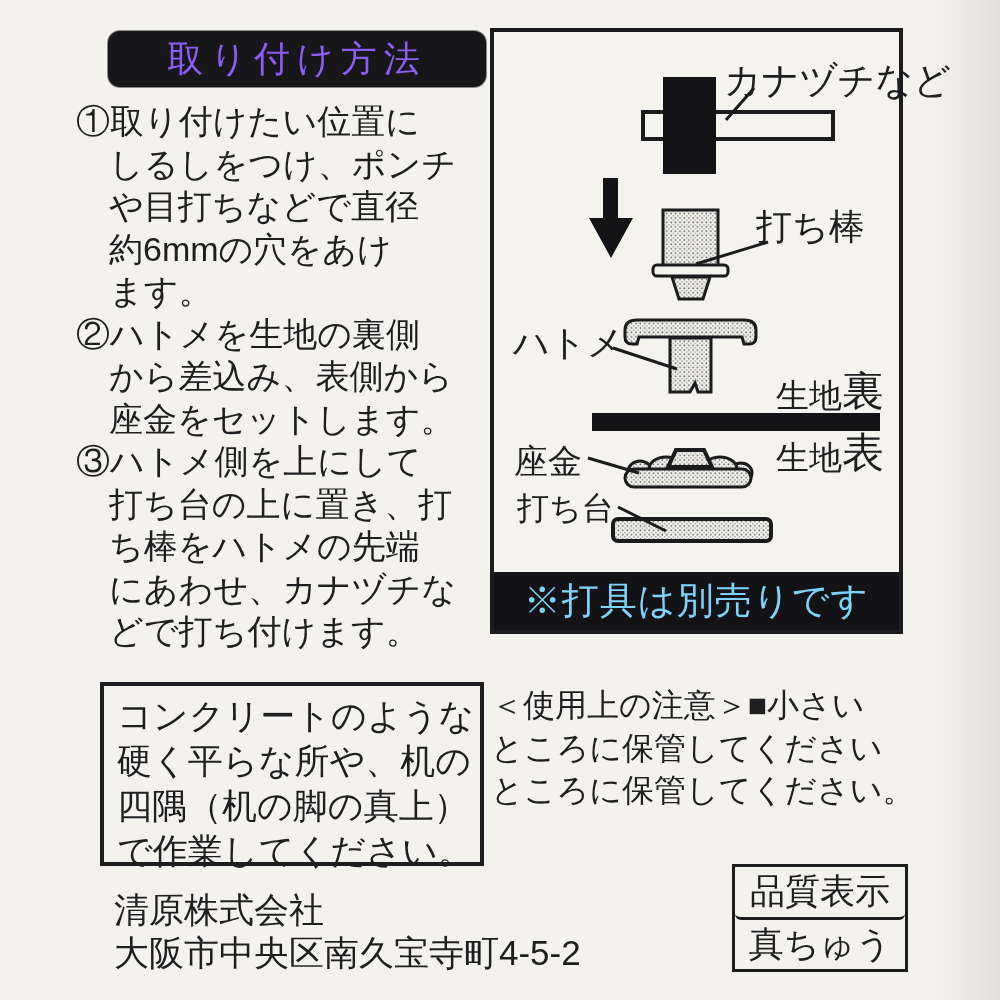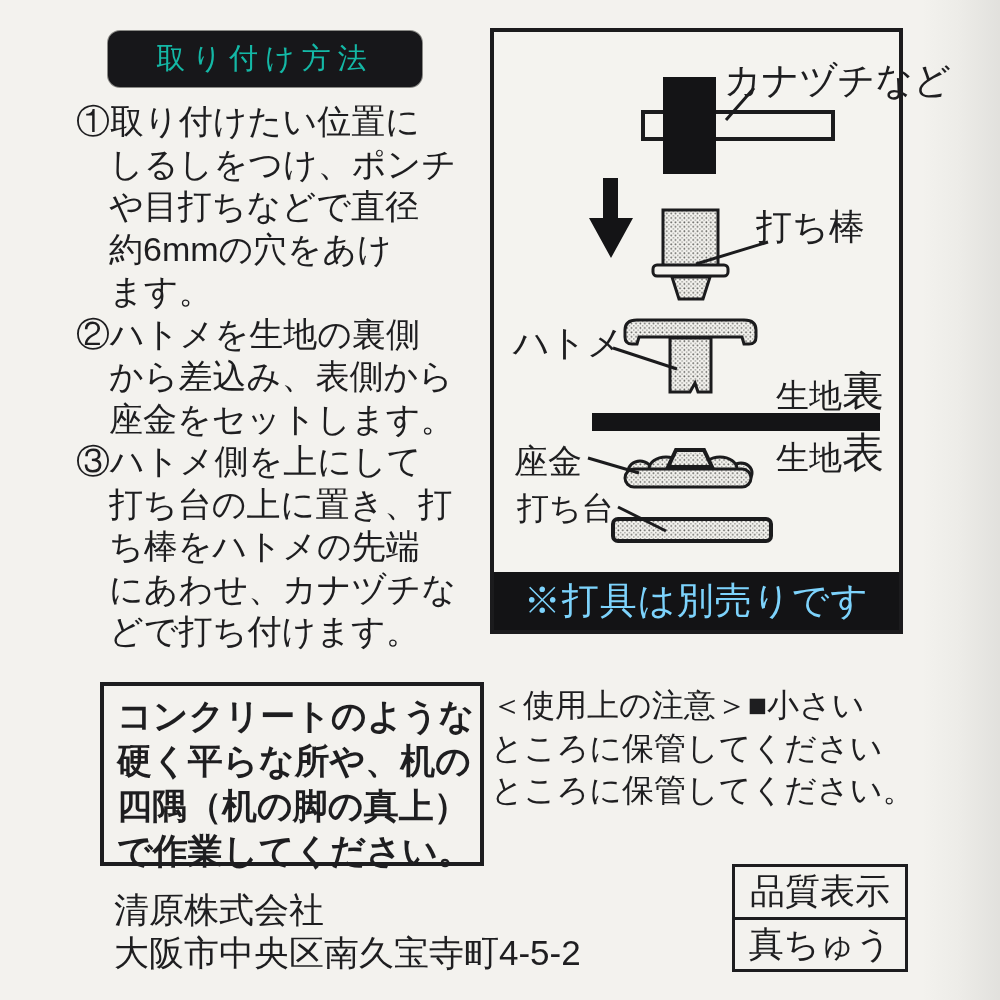--- a/index.html
+++ b/index.html
@@ -8,24 +8,24 @@
     background:#f3f2ee;
     font-family:"Liberation Sans", sans-serif;
     font-weight:500;
     color:#1e1e20;
     position:relative;
   }
   .abs{position:absolute;}
 
   
   .title-pill{
-    left:108px;top:31px;width:314px;height:56px;
+    left:108px;top:31px;width:378px;height:56px;
     background:#17171a;border-radius:12px;
     display:flex;align-items:center;justify-content:center;
-    color:#14b8a6;font-size:29px;letter-spacing:7px;
+    color:#8b5cf6;font-size:36px;letter-spacing:7px;
     box-shadow:0 0 0 1px #8a8a86;
   }
 
   
   .steps{left:76px;top:100px;font-size:34px;line-height:42.5px;letter-spacing:0px;}
   .steps .ln{white-space:nowrap;height:42.5px;}
   .steps .cont{padding-left:33px;}
 
   
   .diagram{
@@ -44,41 +44,41 @@
     color:#7dd3fc;font-size:37px;letter-spacing:1px;
   }
 
   
   .surface-box{
     left:100px;top:682px;width:384px;height:184px;
     border:4px solid #1d1d1f;box-sizing:border-box;
     padding:7px 0 0 13px;
     font-size:35px;line-height:45px;
   }
-  .surface-box .ln{white-space:nowrap;font-weight:bold;}
+  .surface-box .ln{white-space:nowrap;}
 
   
   .caution{left:491px;top:684px;width:424px;font-size:32px;line-height:42.7px;}
   .caution .ln{white-space:nowrap;}
 
   
   .company{left:114px;top:888px;font-size:35px;line-height:43px;}
   .company div{white-space:nowrap;}
 
   
   .quality{
     left:732px;top:864px;width:176px;height:108px;
     border:3px solid #1d1d1f;box-sizing:border-box;
     display:flex;flex-direction:column;
   }
   .quality .cell{
     flex:1;display:flex;align-items:center;justify-content:center;
     font-size:35px;white-space:nowrap;
   }
-  .quality .cell:first-child{border-bottom:3px solid #1d1d1f;}
+  .quality .cell:first-child{border-bottom:3px solid #1d1d1f;border-radius:6px;}
 
   
   .scan-edge{
     right:0;top:0;width:78px;height:1000px;pointer-events:none;
     background:linear-gradient(to right, rgba(130,130,126,0) 0%, rgba(130,130,126,0.05) 45%, rgba(135,135,132,0.16) 100%);
   }
 </style>
 </head>
 <body>
 

